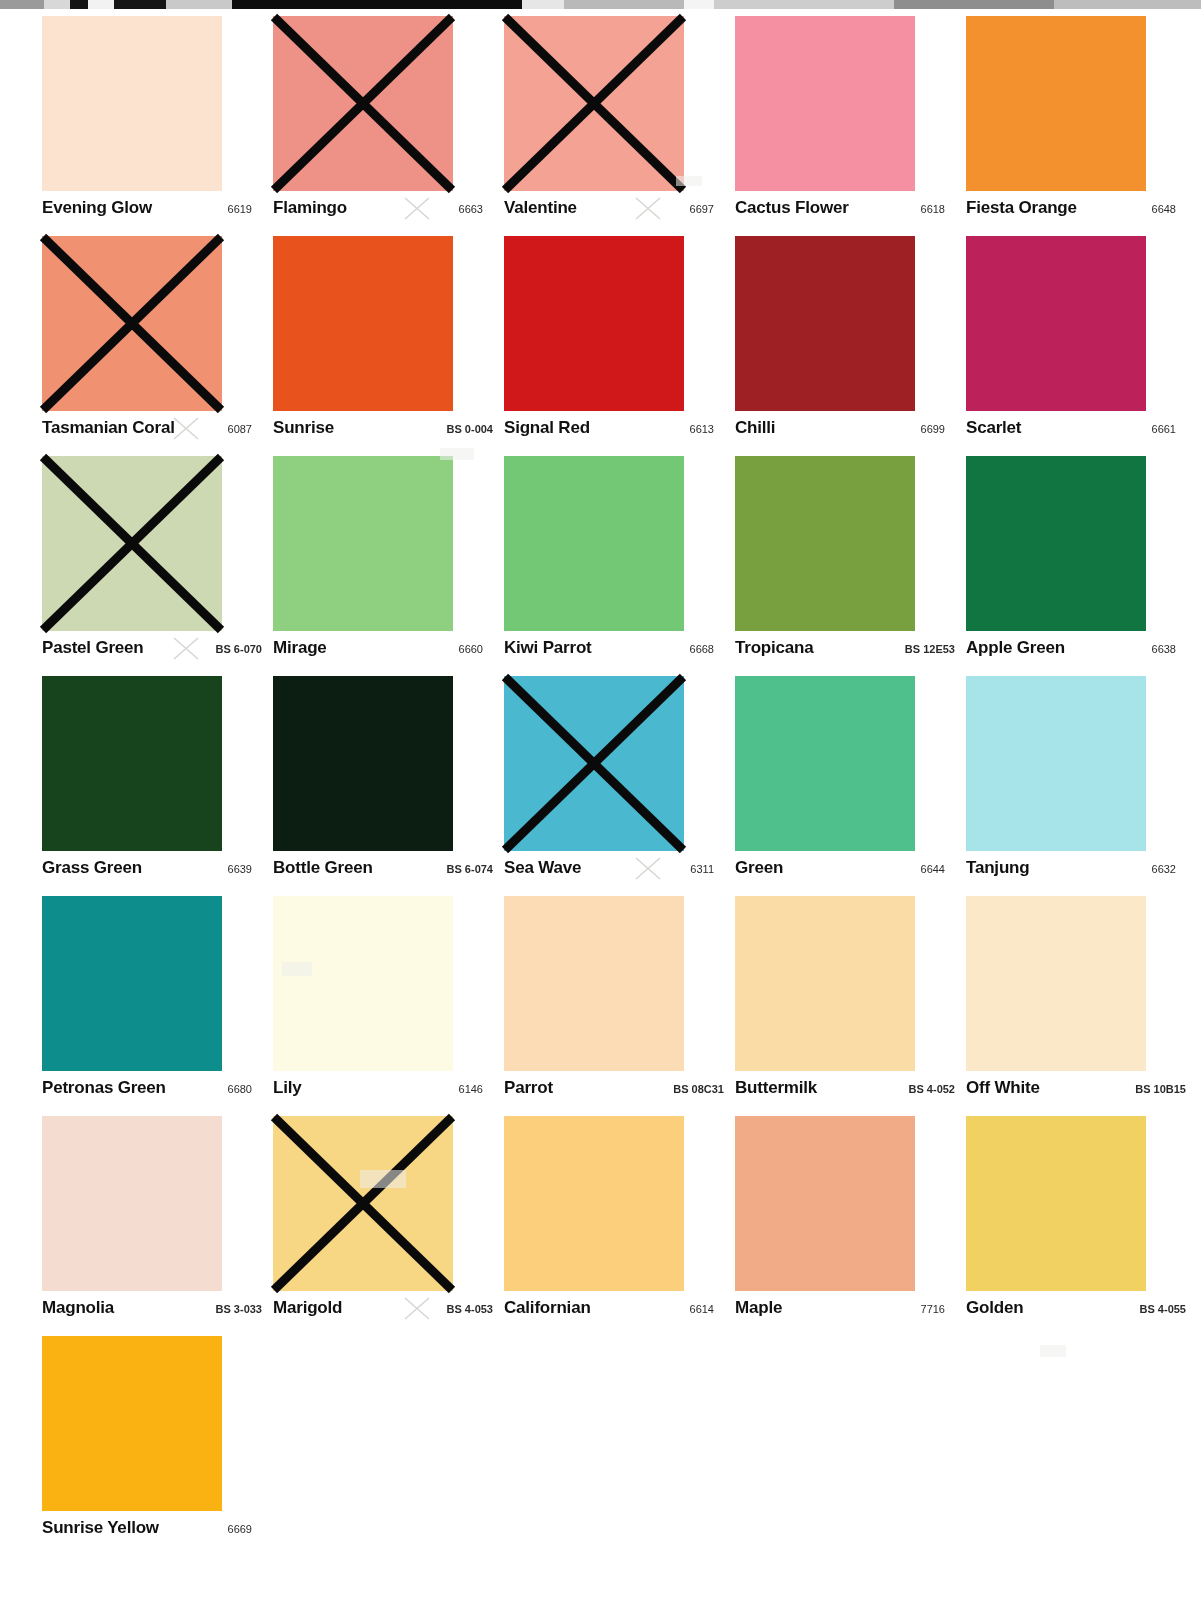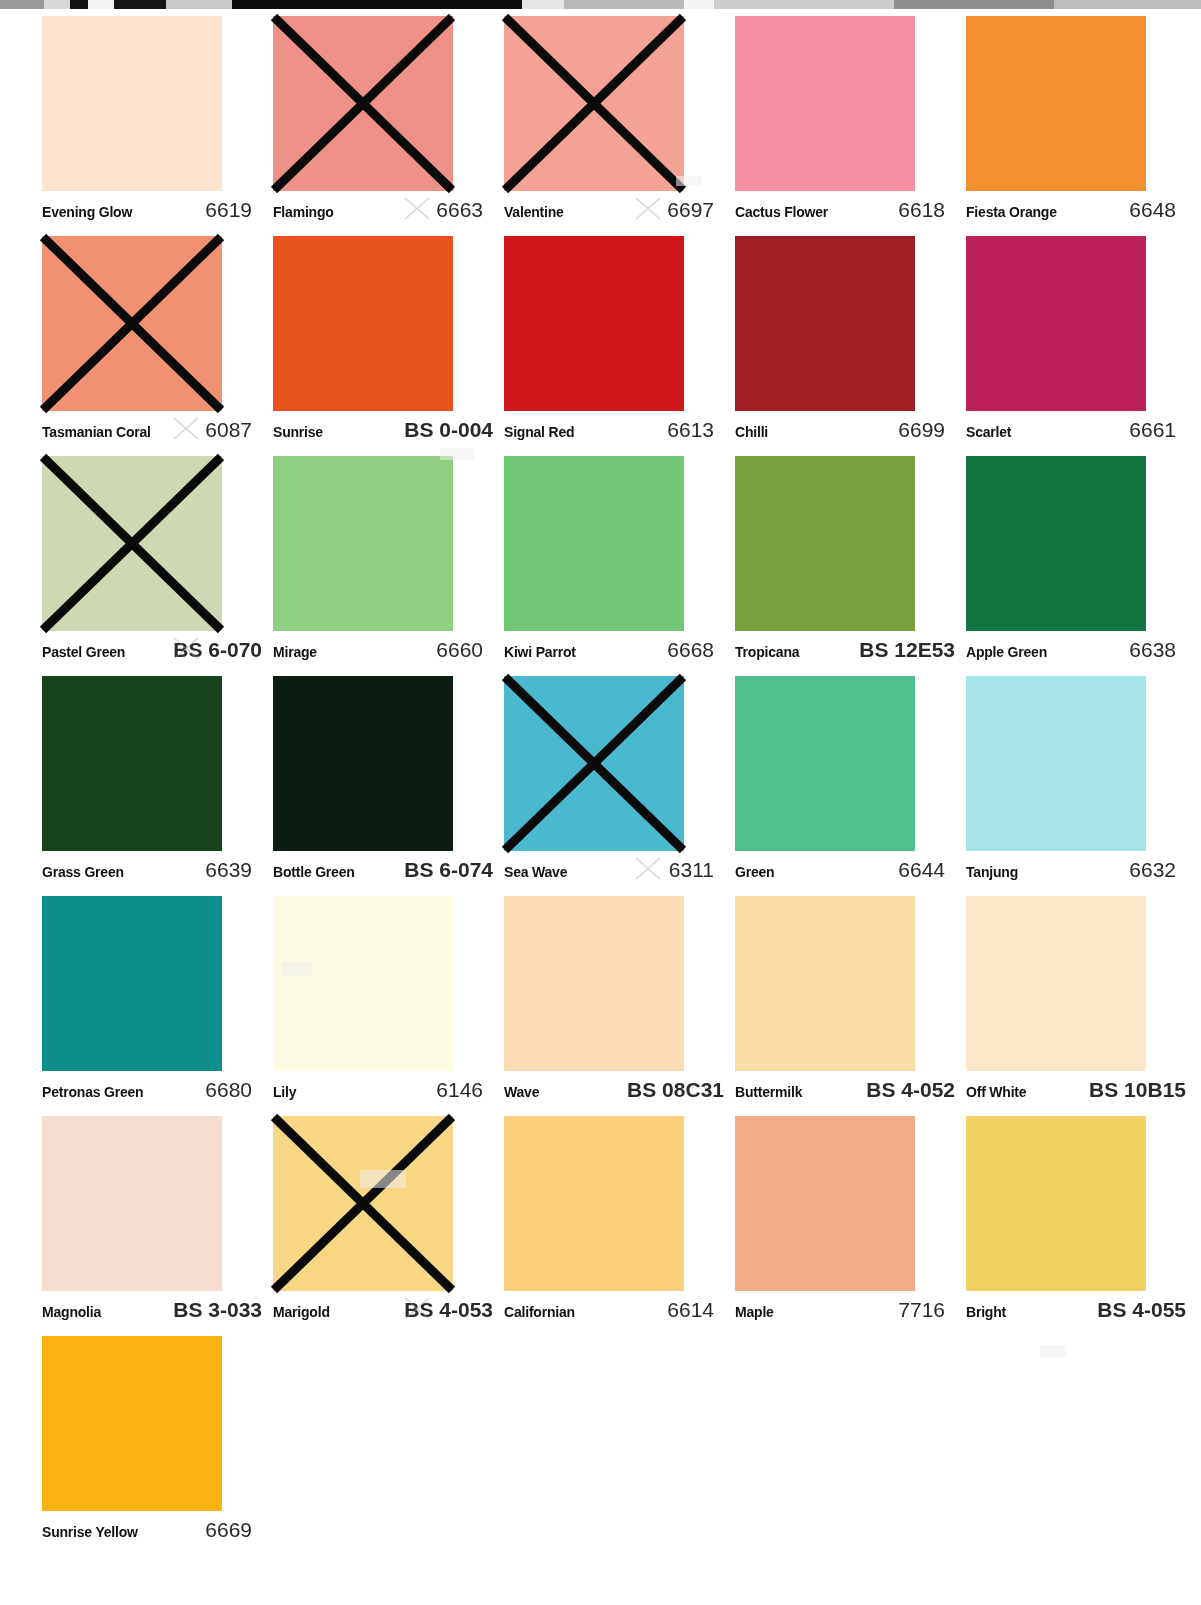--- a/index.html
+++ b/index.html
@@ -78,28 +78,28 @@
   .caption {
     position: absolute;
     left: 0;
     top: 182px;
     width: 220px;
     height: 24px;
     display: flex;
     align-items: baseline;
   }
   .cname {
-    font-size: 14px;
+    font-size: 17px;
     font-weight: bold;
     color: #111111;
     letter-spacing: -0.2px;
     white-space: nowrap;
   }
   .ccode {
-    font-size: 21px;
+    font-size: 11px;
     font-weight: normal;
     color: #2a2a2a;
     white-space: nowrap;
     margin-left: auto;
     padding-right: 10px;
   }
   .ccode.wide { padding-right: 0px; font-weight: bold; }
 
   
   .pencil {
@@ -377,21 +377,21 @@
       <div class="caption">
         <span class="cname">Lily</span>
         <span class="ccode">6146</span>
       </div>
     </div>
     <div class="swatch-cell">
       <div class="chip-wrap">
         <div class="chip" title="Ivory" style="background: rgb(251, 220, 180);"></div>
       </div>
       <div class="caption">
-        <span class="cname">Wave</span>
+        <span class="cname">Parrot</span>
         <span class="ccode wide">BS 08C31</span>
       </div>
     </div>
     <div class="swatch-cell">
       <div class="chip-wrap">
         <div class="chip" title="Buttermilk" style="background: rgb(250, 221, 166);"></div>
       </div>
       <div class="caption">
         <span class="cname">Buttermilk</span>
         <span class="ccode wide">BS 4-052</span>
@@ -448,21 +448,21 @@
       <div class="caption">
         <span class="cname">Maple</span>
         <span class="ccode">7716</span>
       </div>
     </div>
     <div class="swatch-cell">
       <div class="chip-wrap">
         <div class="chip" title="Jasmine" style="background: rgb(242, 209, 99);"></div>
       </div>
       <div class="caption">
-        <span class="cname">Bright</span>
+        <span class="cname">Golden</span>
         <span class="ccode wide">BS 4-055</span>
       </div>
     </div>
     <div class="swatch-cell">
       <div class="chip-wrap">
         <div class="chip" title="Sunrise Yellow" style="background: rgb(249, 178, 18);"></div>
       </div>
       <div class="caption">
         <span class="cname">Sunrise Yellow</span>
         <span class="ccode">6669</span>

